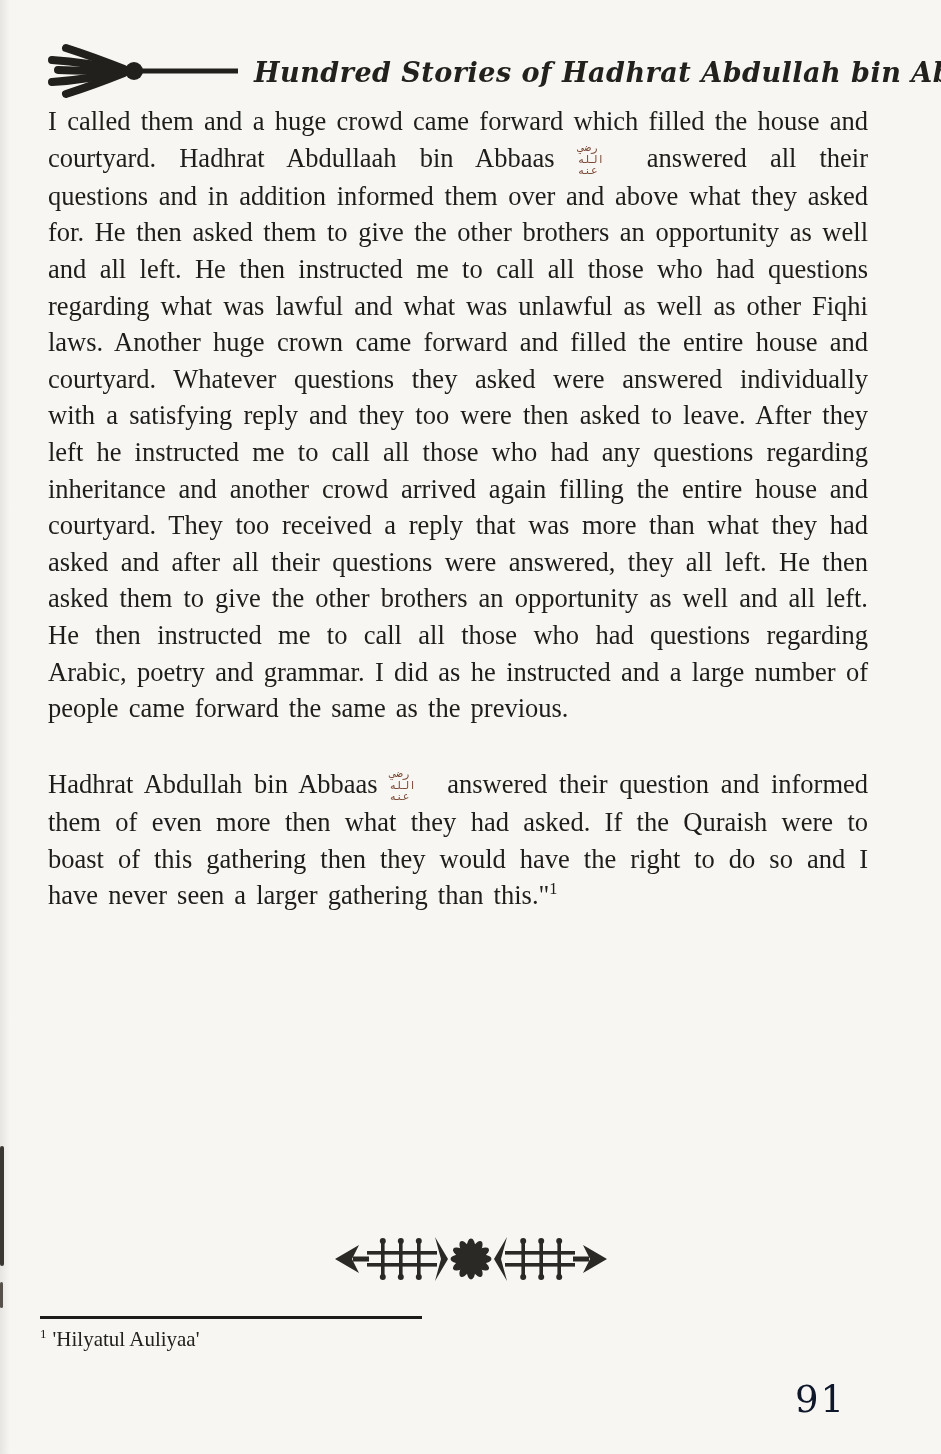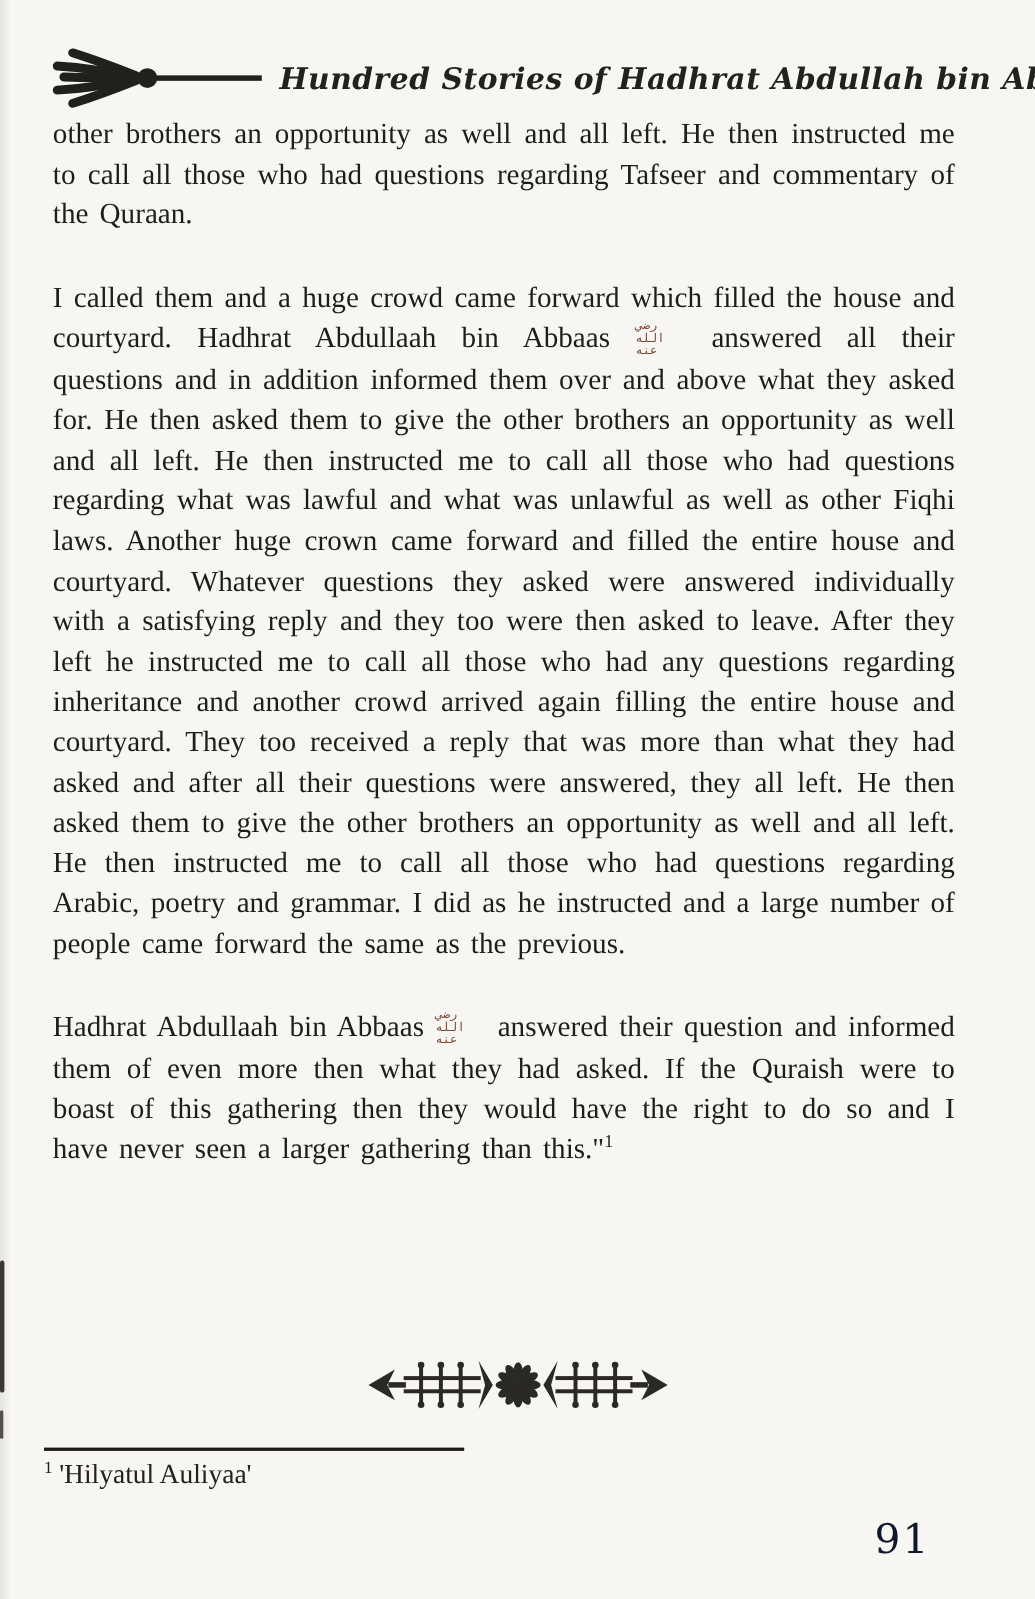--- a/index.html
+++ b/index.html
@@ -60,21 +60,21 @@
 
   
   .divider {
     position: absolute; top: 1230px; left: 0; width: 941px;
     text-align: center;
   }
 
   
   .footnote { position: absolute; left: 40px; top: 1316px; width: 600px; }
   .footnote-rule { width: 382px; height: 3px; background: #1d1b19; margin-bottom: 7px; }
-  .footnote-line { font-size: 25px; color: #23211e; }
+  .footnote-line { font-size: 21px; color: #23211e; }
   .footnote-line sup { font-size: 0.62em; vertical-align: super; margin-right: 6px; }
 
   
   .page-number {
     position: absolute; left: 795px; top: 1378px;
     font-family: "DejaVu Serif", serif;
     font-size: 37px; color: #0f172a; letter-spacing: 2px;
   }
 </style>
 </head>
@@ -94,27 +94,26 @@
       <path d="M82 30 Q52 42 24 51"></path>
     </g>
     <circle cx="92" cy="28" r="9" fill="#22201d"></circle>
     <rect x="98" y="25.5" width="98" height="5" fill="#22201d"></rect>
   </svg>
   <span class="title">Hundred Stories of Hadhrat Abdullah bin Abbas</span>
 
 </div>
 
 <div class="textblock">
-  <p class="para"><span>other brothers an opportunity as well and all left. He then instructed me to call all those who had questions regarding Tafseer and commentary of the Quraan.</span></p>
 
   <p class="para"><span>I called them and a huge crowd came forward which filled the house and courtyard. Hadhrat Abdullaah bin Abbaas</span>
     <span class="hon">رضي الله عنه</span>
     <span>answered all their questions and in addition informed them over and above what they asked for. He then asked them to give the other brothers an opportunity as well and all left. He then instructed me to call all those who had questions regarding what was lawful and what was unlawful as well as other Fiqhi laws. Another huge crown came forward and filled the entire house and courtyard. Whatever questions they asked were answered individually with a satisfying reply and they too were then asked to leave. After they left he instructed me to call all those who had any questions regarding inheritance and another crowd arrived again filling the entire house and courtyard. They too received a reply that was more than what they had asked and after all their questions were answered, they all left. He then asked them to give the other brothers an opportunity as well and all left. He then instructed me to call all those who had questions regarding Arabic, poetry and grammar. I did as he instructed and a large number of people came forward the same as the previous.</span></p>
 
-  <p class="para"><span>Hadhrat Abdullaah bin Abbaas</span>
+  <p class="para"><span>Hadhrat Abdullah bin Abbaas</span>
     <span class="hon">رضي الله عنه</span>
     <span>answered their question and informed them of even more then what they had asked. If the Quraish were to boast of this gathering then they would have the right to do so and I have never seen a larger gathering than this."</span><sup>1</sup></p>
 </div>
 
 <div class="divider">
   <svg width="284" height="58" viewBox="0 0 284 58">
     <g id="dhalf" fill="#2b2926">
 
       <polygon points="6,29 30,15 23,29 30,43"></polygon>
       <rect x="24" y="26.5" width="16" height="5"></rect>

